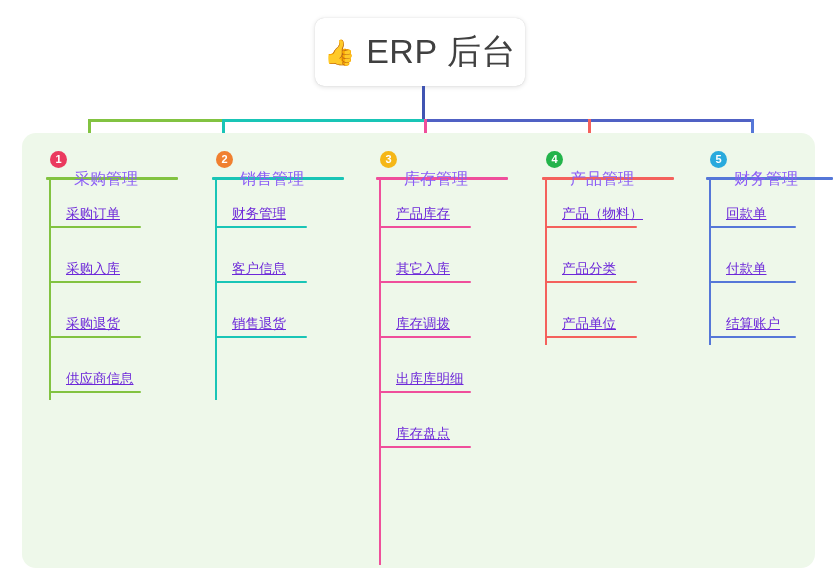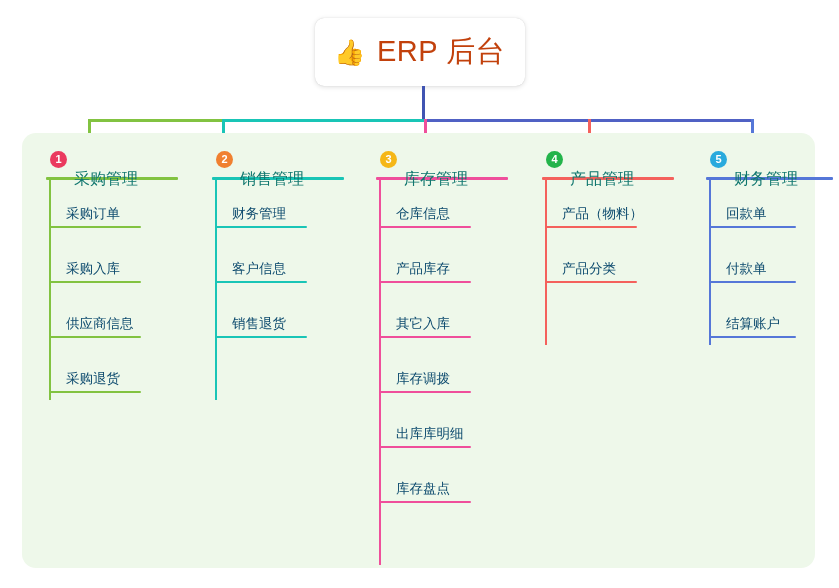--- a/index.html
+++ b/index.html
@@ -37,22 +37,22 @@
     justify-content: center;
     gap: 11px;
     box-sizing: border-box;
   }
   .title-emoji {
     font-size: 25px;
     line-height: 1;
     color: #f2b33d;
   }
   .title-text {
-    font-size: 29px;
-    color: #c2410c;
+    font-size: 34px;
+    color: #404040;
     letter-spacing: 0.5px;
     white-space: nowrap;
   }
 
   
   .ln {
     position: absolute;
   }
 
   
@@ -85,21 +85,21 @@
     border-radius: 50%;
     color: #ffffff;
     font-size: 11px;
     line-height: 17px;
     text-align: center;
     font-weight: bold;
     flex: none;
   }
   .col-title {
     font-size: 16px;
-    color: #0f766e;
+    color: #8b5cf6;
     white-space: nowrap;
     margin-top: 40px;
   }
   .col-underline {
     height: 3px;
     border-radius: 1px;
     margin-top: 6px;
   }
 
   
@@ -115,22 +115,23 @@
   }
   .item {
     position: relative;
     height: 55px;
   }
   .item-label {
     position: absolute;
     left: 28px;
     bottom: 12px;
     font-size: 13.5px;
-    color: #0c4a6e;
+    color: #6d28d9;
     white-space: nowrap;
+    text-decoration: underline;
   }
   .item-rule {
     position: absolute;
     left: 11px;
     bottom: 7px;
     height: 2px;
     width: 92px;
     border-radius: 1px;
   }
 </style>
@@ -168,25 +169,25 @@
             <div class="spine" style="background: rgb(130, 195, 65); height: 220px;"></div>
             <div class="item">
               <span class="item-label">采购订单</span>
               <div class="item-rule" style="background: rgb(130, 195, 65); width: 92px;"></div>
             </div>
             <div class="item">
               <span class="item-label">采购入库</span>
               <div class="item-rule" style="background: rgb(130, 195, 65); width: 92px;"></div>
             </div>
             <div class="item">
+              <span class="item-label">采购退货</span>
+              <div class="item-rule" style="background: rgb(130, 195, 65); width: 92px;"></div>
+            </div>
+            <div class="item">
               <span class="item-label">供应商信息</span>
-              <div class="item-rule" style="background: rgb(130, 195, 65); width: 92px;"></div>
-            </div>
-            <div class="item">
-              <span class="item-label">采购退货</span>
               <div class="item-rule" style="background: rgb(130, 195, 65); width: 92px;"></div>
             </div>
           </div>
         </div>
         <div class="col" style="left: 182px; top: 14px; width: 150px;">
           <div class="col-head">
             <span class="badge" style="background: rgb(240, 128, 48);">2</span>
             <span class="col-title">销售管理</span>
           </div>
           <div class="col-underline" style="background: rgb(25, 197, 182); width: 132px; margin-left: 8px;"></div>
@@ -208,24 +209,20 @@
         </div>
         <div class="col" style="left: 346px; top: 14px; width: 150px;">
           <div class="col-head">
             <span class="badge" style="background: rgb(245, 183, 23);">3</span>
             <span class="col-title">库存管理</span>
           </div>
           <div class="col-underline" style="background: rgb(239, 79, 155); width: 132px; margin-left: 8px;"></div>
           <div class="items">
             <div class="spine" style="background: rgb(239, 79, 155); height: 385px;"></div>
             <div class="item">
-              <span class="item-label">仓库信息</span>
-              <div class="item-rule" style="background: rgb(239, 79, 155); width: 92px;"></div>
-            </div>
-            <div class="item">
               <span class="item-label">产品库存</span>
               <div class="item-rule" style="background: rgb(239, 79, 155); width: 92px;"></div>
             </div>
             <div class="item">
               <span class="item-label">其它入库</span>
               <div class="item-rule" style="background: rgb(239, 79, 155); width: 92px;"></div>
             </div>
             <div class="item">
               <span class="item-label">库存调拨</span>
               <div class="item-rule" style="background: rgb(239, 79, 155); width: 92px;"></div>
@@ -249,20 +246,24 @@
           <div class="items">
             <div class="spine" style="background: rgb(244, 97, 92); height: 165px;"></div>
             <div class="item">
               <span class="item-label">产品（物料）</span>
               <div class="item-rule" style="background: rgb(244, 97, 92); width: 92px;"></div>
             </div>
             <div class="item">
               <span class="item-label">产品分类</span>
               <div class="item-rule" style="background: rgb(244, 97, 92); width: 92px;"></div>
             </div>
+            <div class="item">
+              <span class="item-label">产品单位</span>
+              <div class="item-rule" style="background: rgb(244, 97, 92); width: 92px;"></div>
+            </div>
           </div>
         </div>
         <div class="col" style="left: 676px; top: 14px; width: 145px;">
           <div class="col-head">
             <span class="badge" style="background: rgb(41, 170, 221);">5</span>
             <span class="col-title">财务管理</span>
           </div>
           <div class="col-underline" style="background: rgb(85, 119, 216); width: 127px; margin-left: 8px;"></div>
           <div class="items">
             <div class="spine" style="background: rgb(85, 119, 216); height: 165px;"></div>

